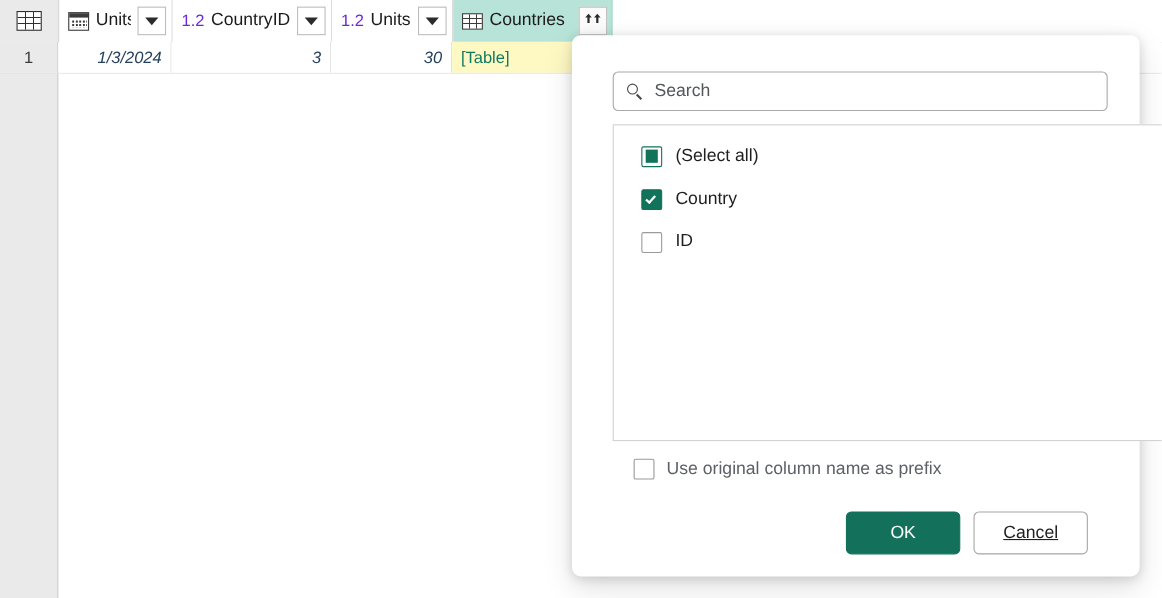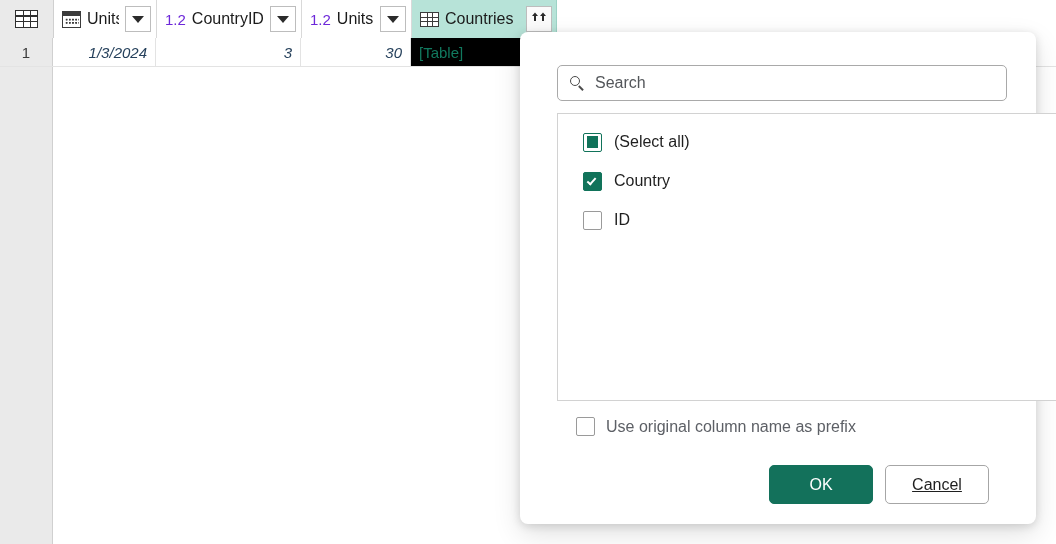--- a/index.html
+++ b/index.html
@@ -190,21 +190,21 @@
     color: #26415c;
     font-style: italic;
     background: #fff;
   }
   .cell.c-date     { width: 103px; flex: 0 0 103px; justify-content: flex-end; }
   .cell.c-countryid{ width: 145px; flex: 0 0 145px; justify-content: flex-end; }
   .cell.c-units    { width: 110px; flex: 0 0 110px; justify-content: flex-end; }
   .cell.c-countries{
     width: 145px; flex: 0 0 145px;
     justify-content: flex-start;
-    background: #000000;
+    background: #fef9c3;
     color: #11795f;
     font-style: normal;
     border-right: 2px solid #4d7c0f;
   }
   .cell.c-filler { flex: 1 1 auto; border-right: none; background:#fff; }
 
   .gutter {
     position: absolute;
     top: 66px;
     left: 0;

